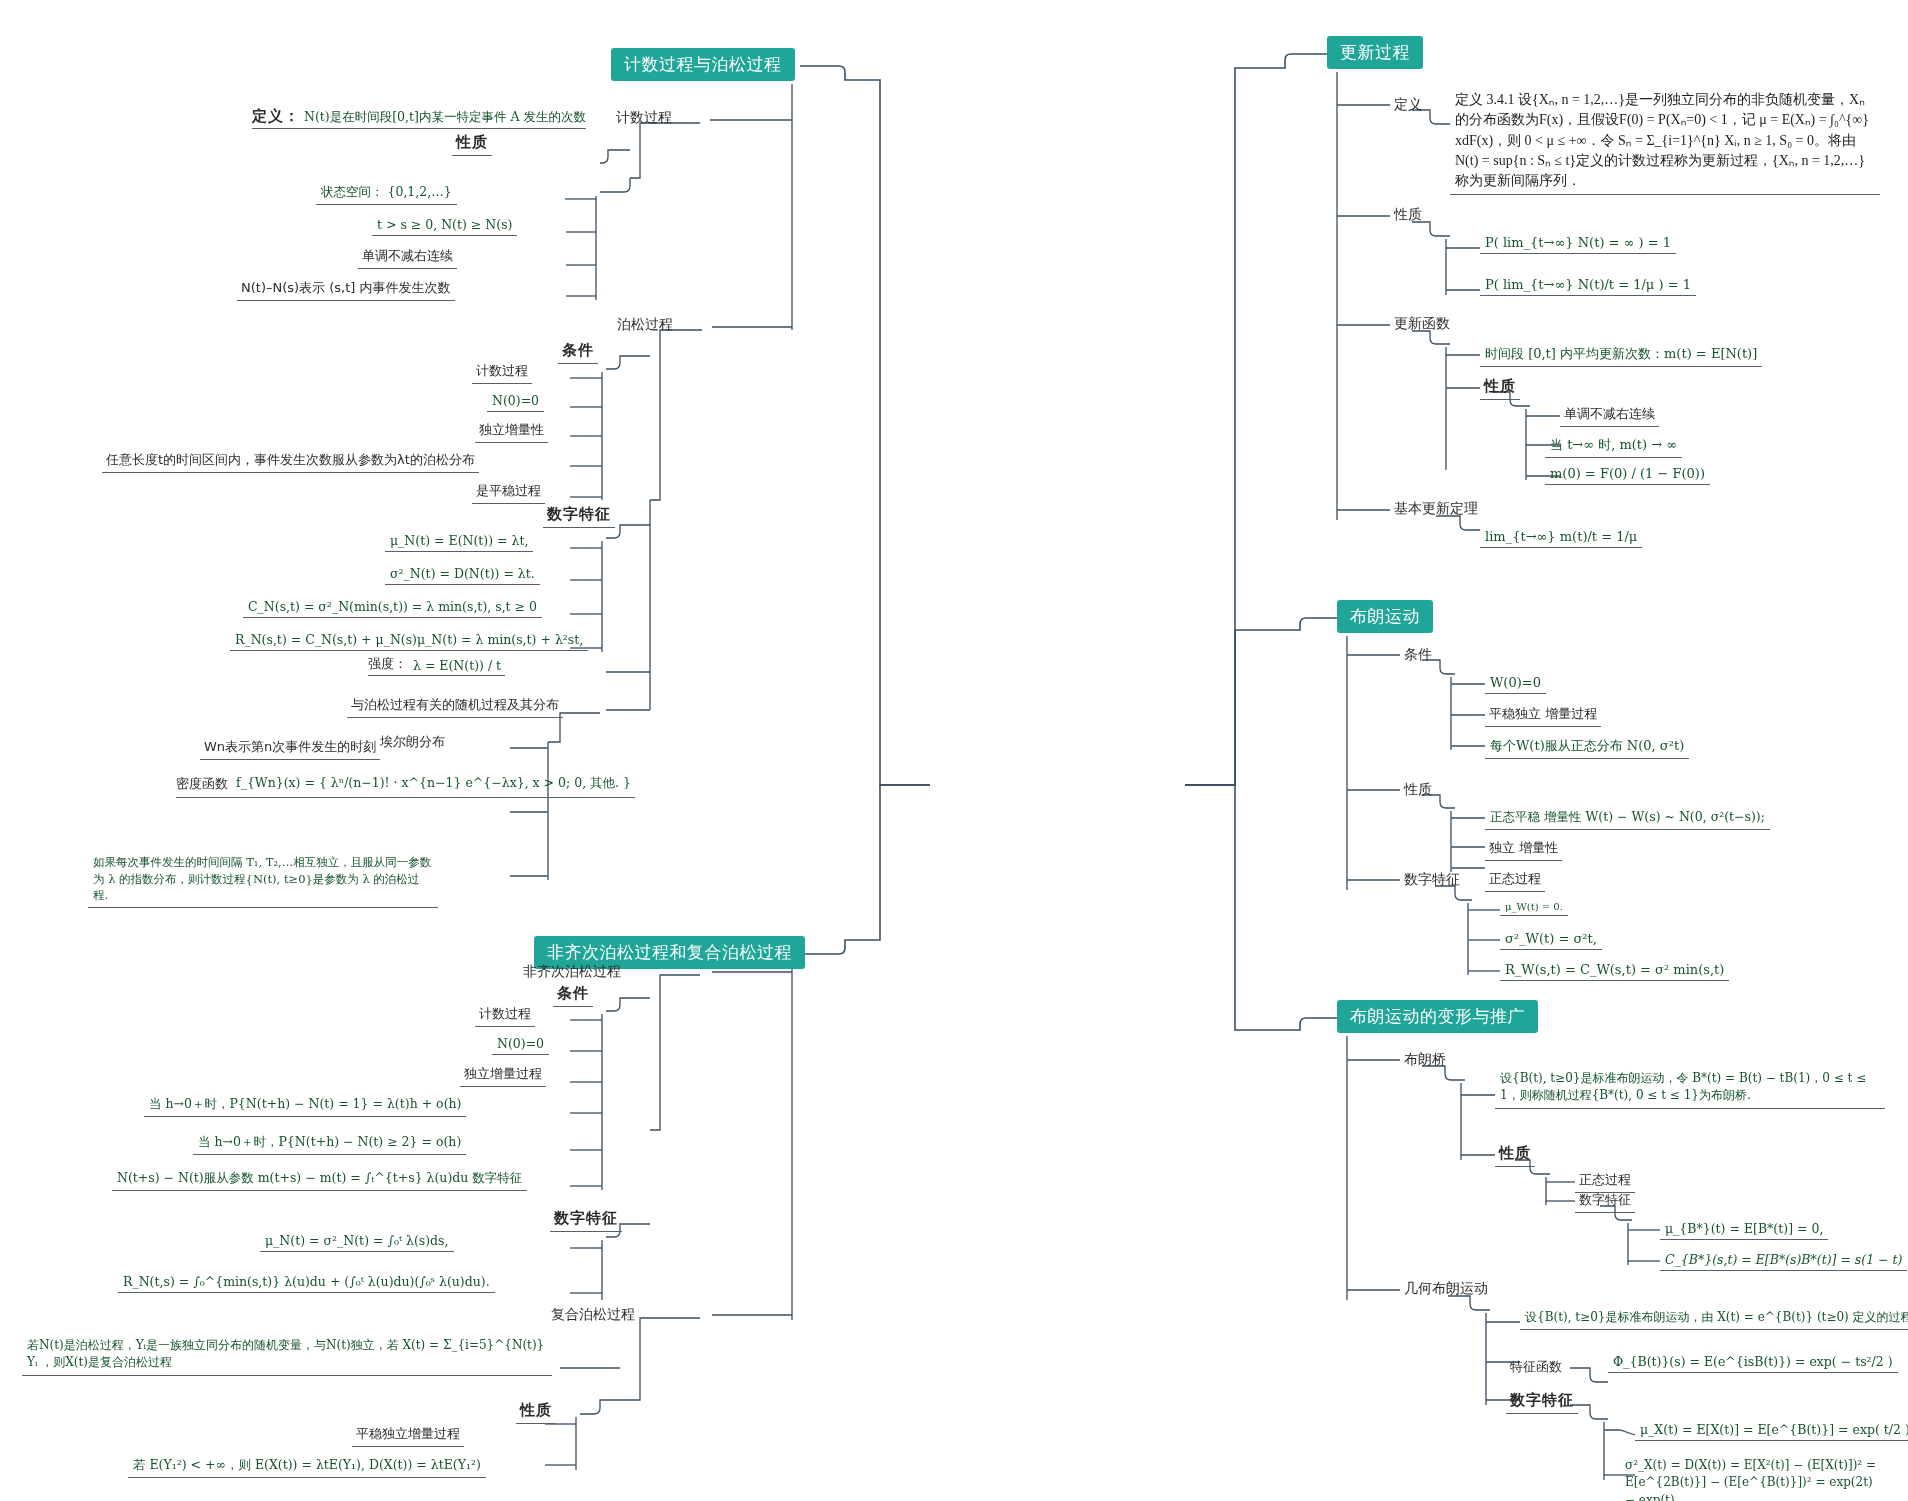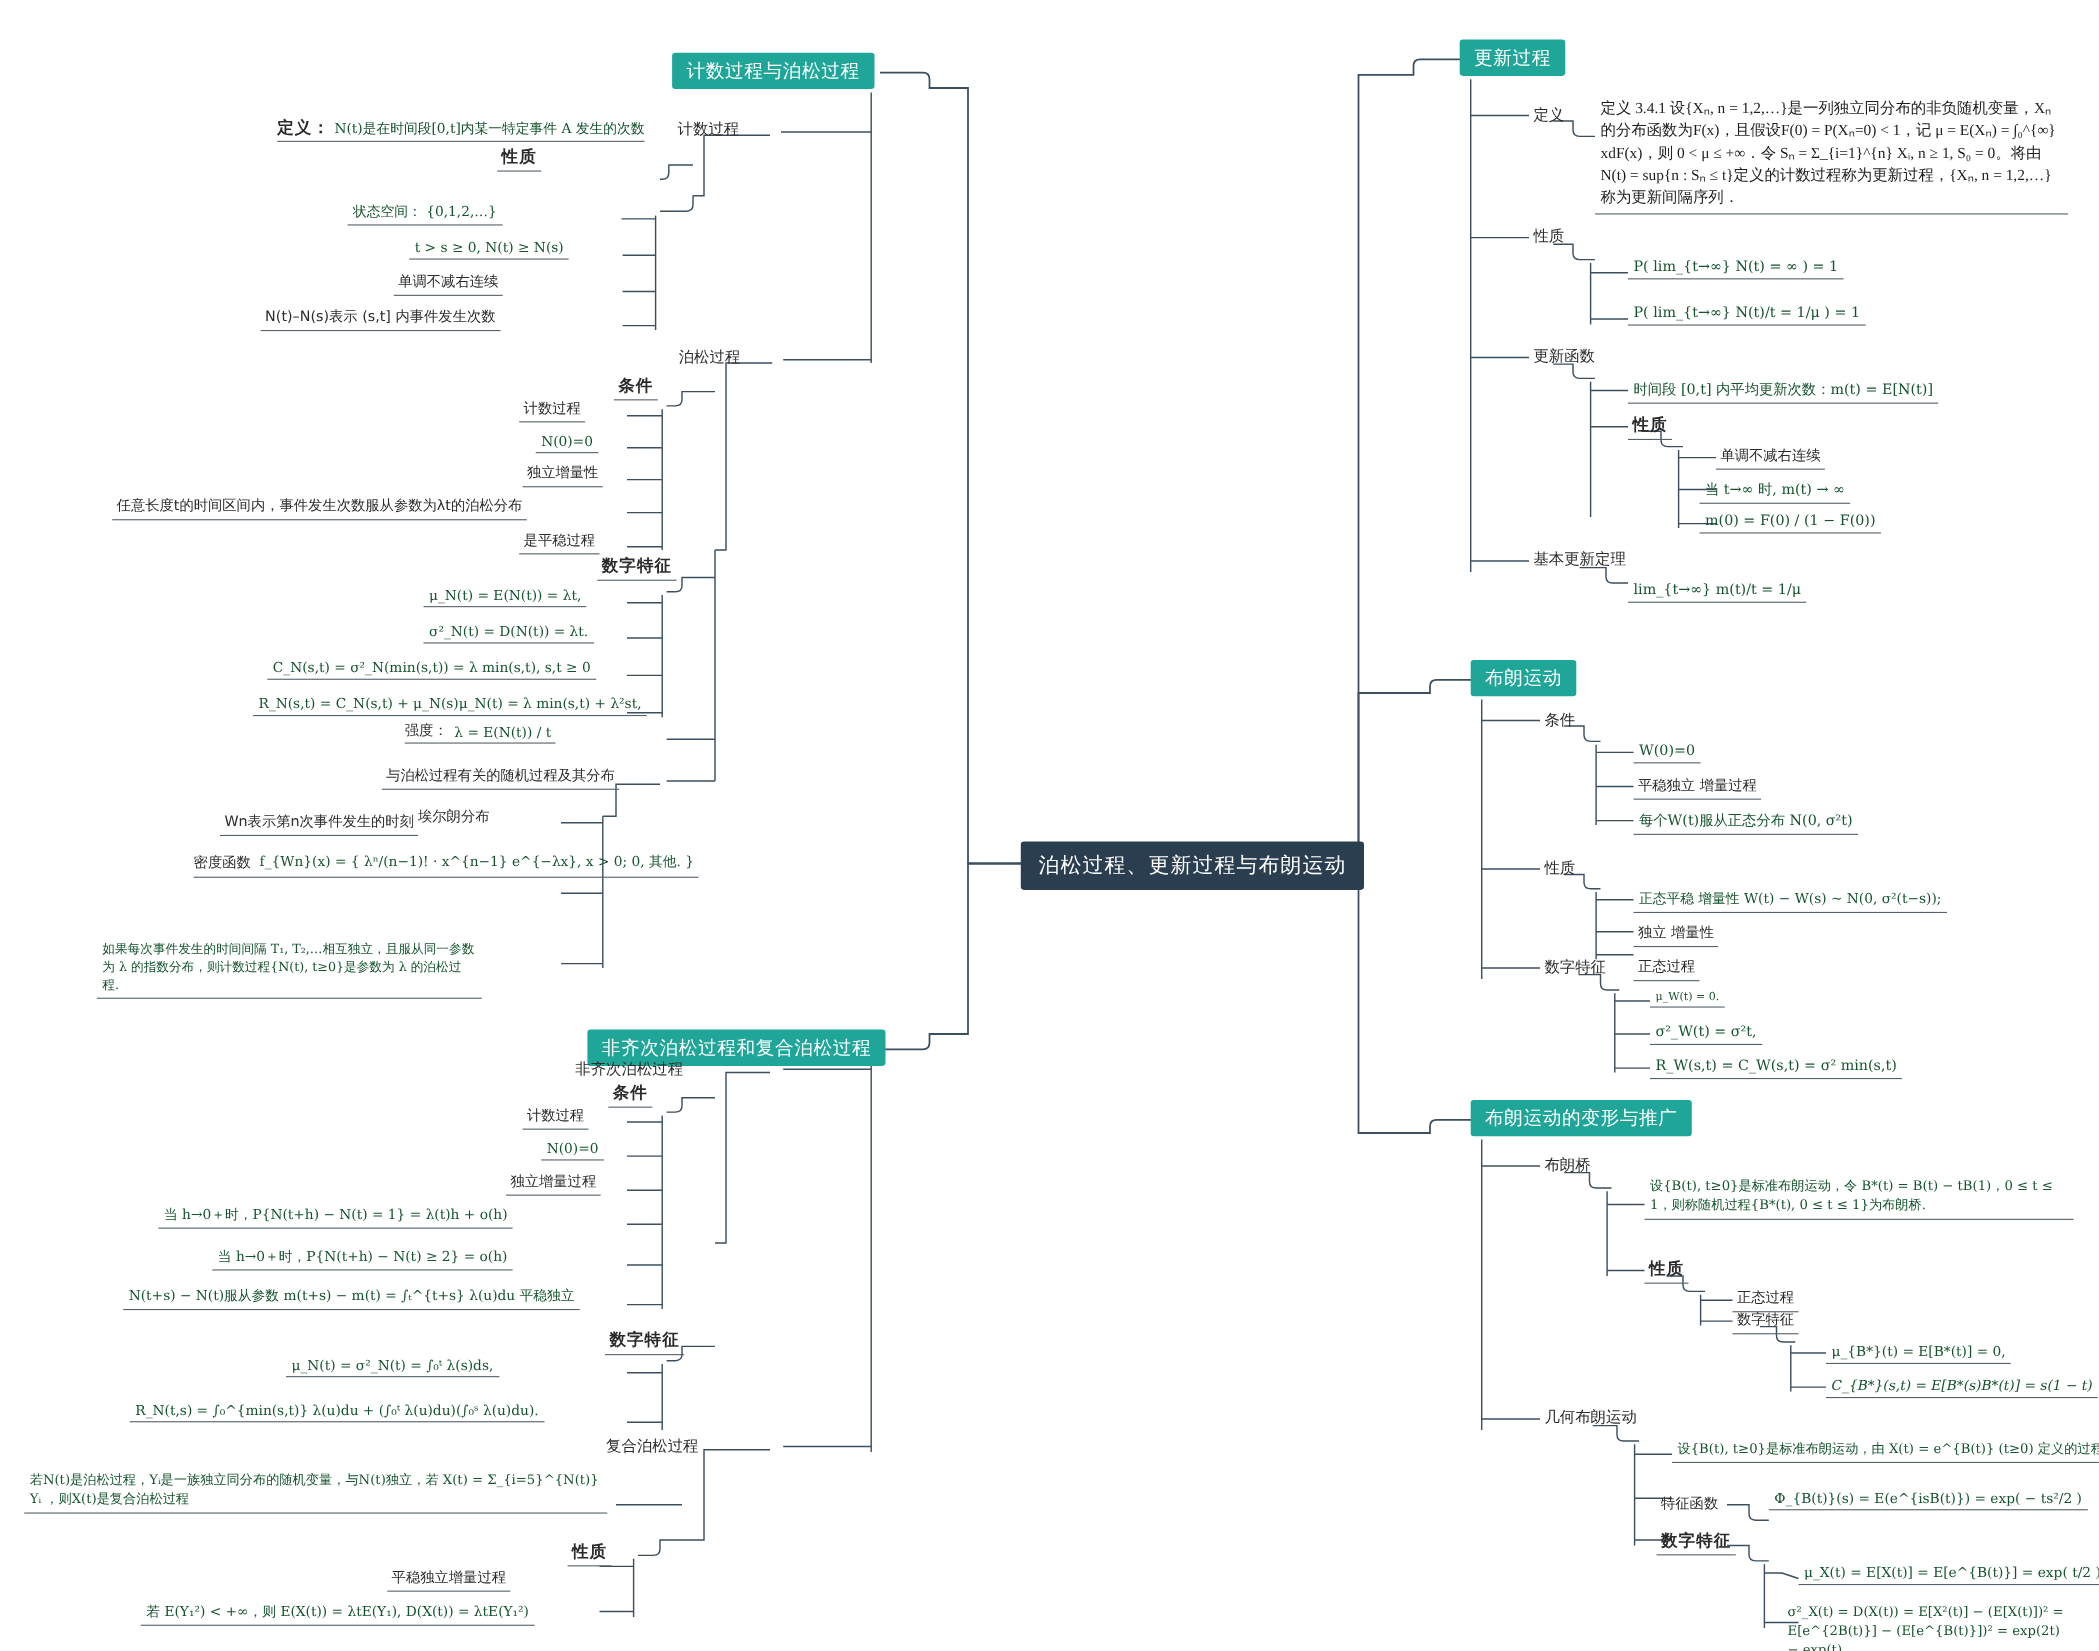--- a/index.html
+++ b/index.html
@@ -198,21 +198,20 @@
     <path class="thin" d="M1486,1322 L1505,1322 L1520,1322"></path>
     <path class="thin" d="M1486,1362 L1505,1362 L1520,1362"></path>
     <path class="thin" d="M1486,1400 L1505,1400 L1520,1400"></path>
     <path class="thin" d="M1570,1368 L1590,1368 L1590,1376 Q1590,1382 1596,1382 L1608,1382"></path>
     <path class="thin" d="M1570,1405 L1590,1405 L1590,1413 Q1590,1419 1596,1419 L1608,1419"></path>
     <path class="thin" d="M1604,1422 L1604,1480"></path>
     <path class="thin" d="M1604,1430 L1620,1430 L1635,1435"></path>
     <path class="thin" d="M1604,1475 L1620,1475 L1635,1475"></path>
   </svg>
 
-  <div class="node root" style="left:928px;top:765px;">泊松过程、更新过程与布朗运动</div>
 
   <div class="node branch" style="left:611px;top:48px;">计数过程与泊松过程</div>
   <div class="node branch" style="left:534px;top:936px;">非齐次泊松过程和复合泊松过程</div>
 
   <div class="node branch" style="left:1327px;top:36px;">更新过程</div>
   <div class="node branch" style="left:1337px;top:600px;">布朗运动</div>
   <div class="node branch" style="left:1337px;top:1000px;">布朗运动的变形与推广</div>
 
   <div class="node leaf nb" style="left:612px;top:108px;">计数过程</div>
 
@@ -271,21 +270,21 @@
 
   <div class="node leaf nb" style="left:519px;top:962px;">非齐次泊松过程</div>
 
   <div class="node leaf bold" style="left:553px;top:983px;">条件</div>
 
   <div class="node leaf" style="left:475px;top:1004px;font-size:13px;">计数过程</div>
   <div class="node mathline" style="left:492px;top:1034px;">N(0)=0</div>
   <div class="node leaf" style="left:460px;top:1064px;font-size:13px;">独立增量过程</div>
   <div class="node mathline" style="left:144px;top:1094px;">当 h→0＋时，P{N(t+h) − N(t) = 1} = λ(t)h + o(h)</div>
   <div class="node mathline" style="left:193px;top:1132px;">当 h→0＋时，P{N(t+h) − N(t) ≥ 2} = o(h)</div>
-  <div class="node mathline" style="left:112px;top:1168px;">N(t+s) − N(t)服从参数 m(t+s) − m(t) = ∫ₜ^{t+s} λ(u)du 平稳独立</div>
+  <div class="node mathline" style="left:112px;top:1168px;">N(t+s) − N(t)服从参数 m(t+s) − m(t) = ∫ₜ^{t+s} λ(u)du 数字特征</div>
 
   <div class="node leaf bold" style="left:550px;top:1208px;">数字特征</div>
 
   <div class="node mathline" style="left:260px;top:1231px;">μ_N(t) = σ²_N(t) = ∫₀ᵗ λ(s)ds,</div>
   <div class="node mathline" style="left:118px;top:1272px;">R_N(t,s) = ∫₀^{min(s,t)} λ(u)du + (∫₀ᵗ λ(u)du)(∫₀ˢ λ(u)du).</div>
 
   <div class="node leaf nb" style="left:547px;top:1305px;">复合泊松过程</div>
 
   <div class="node mathline wrap2" style="left:22px;top:1335px;width:530px;font-size:12px;">若N(t)是泊松过程，Yᵢ是一族独立同分布的随机变量，与N(t)独立，若 X(t) = Σ_{i=5}^{N(t)} Yᵢ ，则X(t)是复合泊松过程</div>
 

